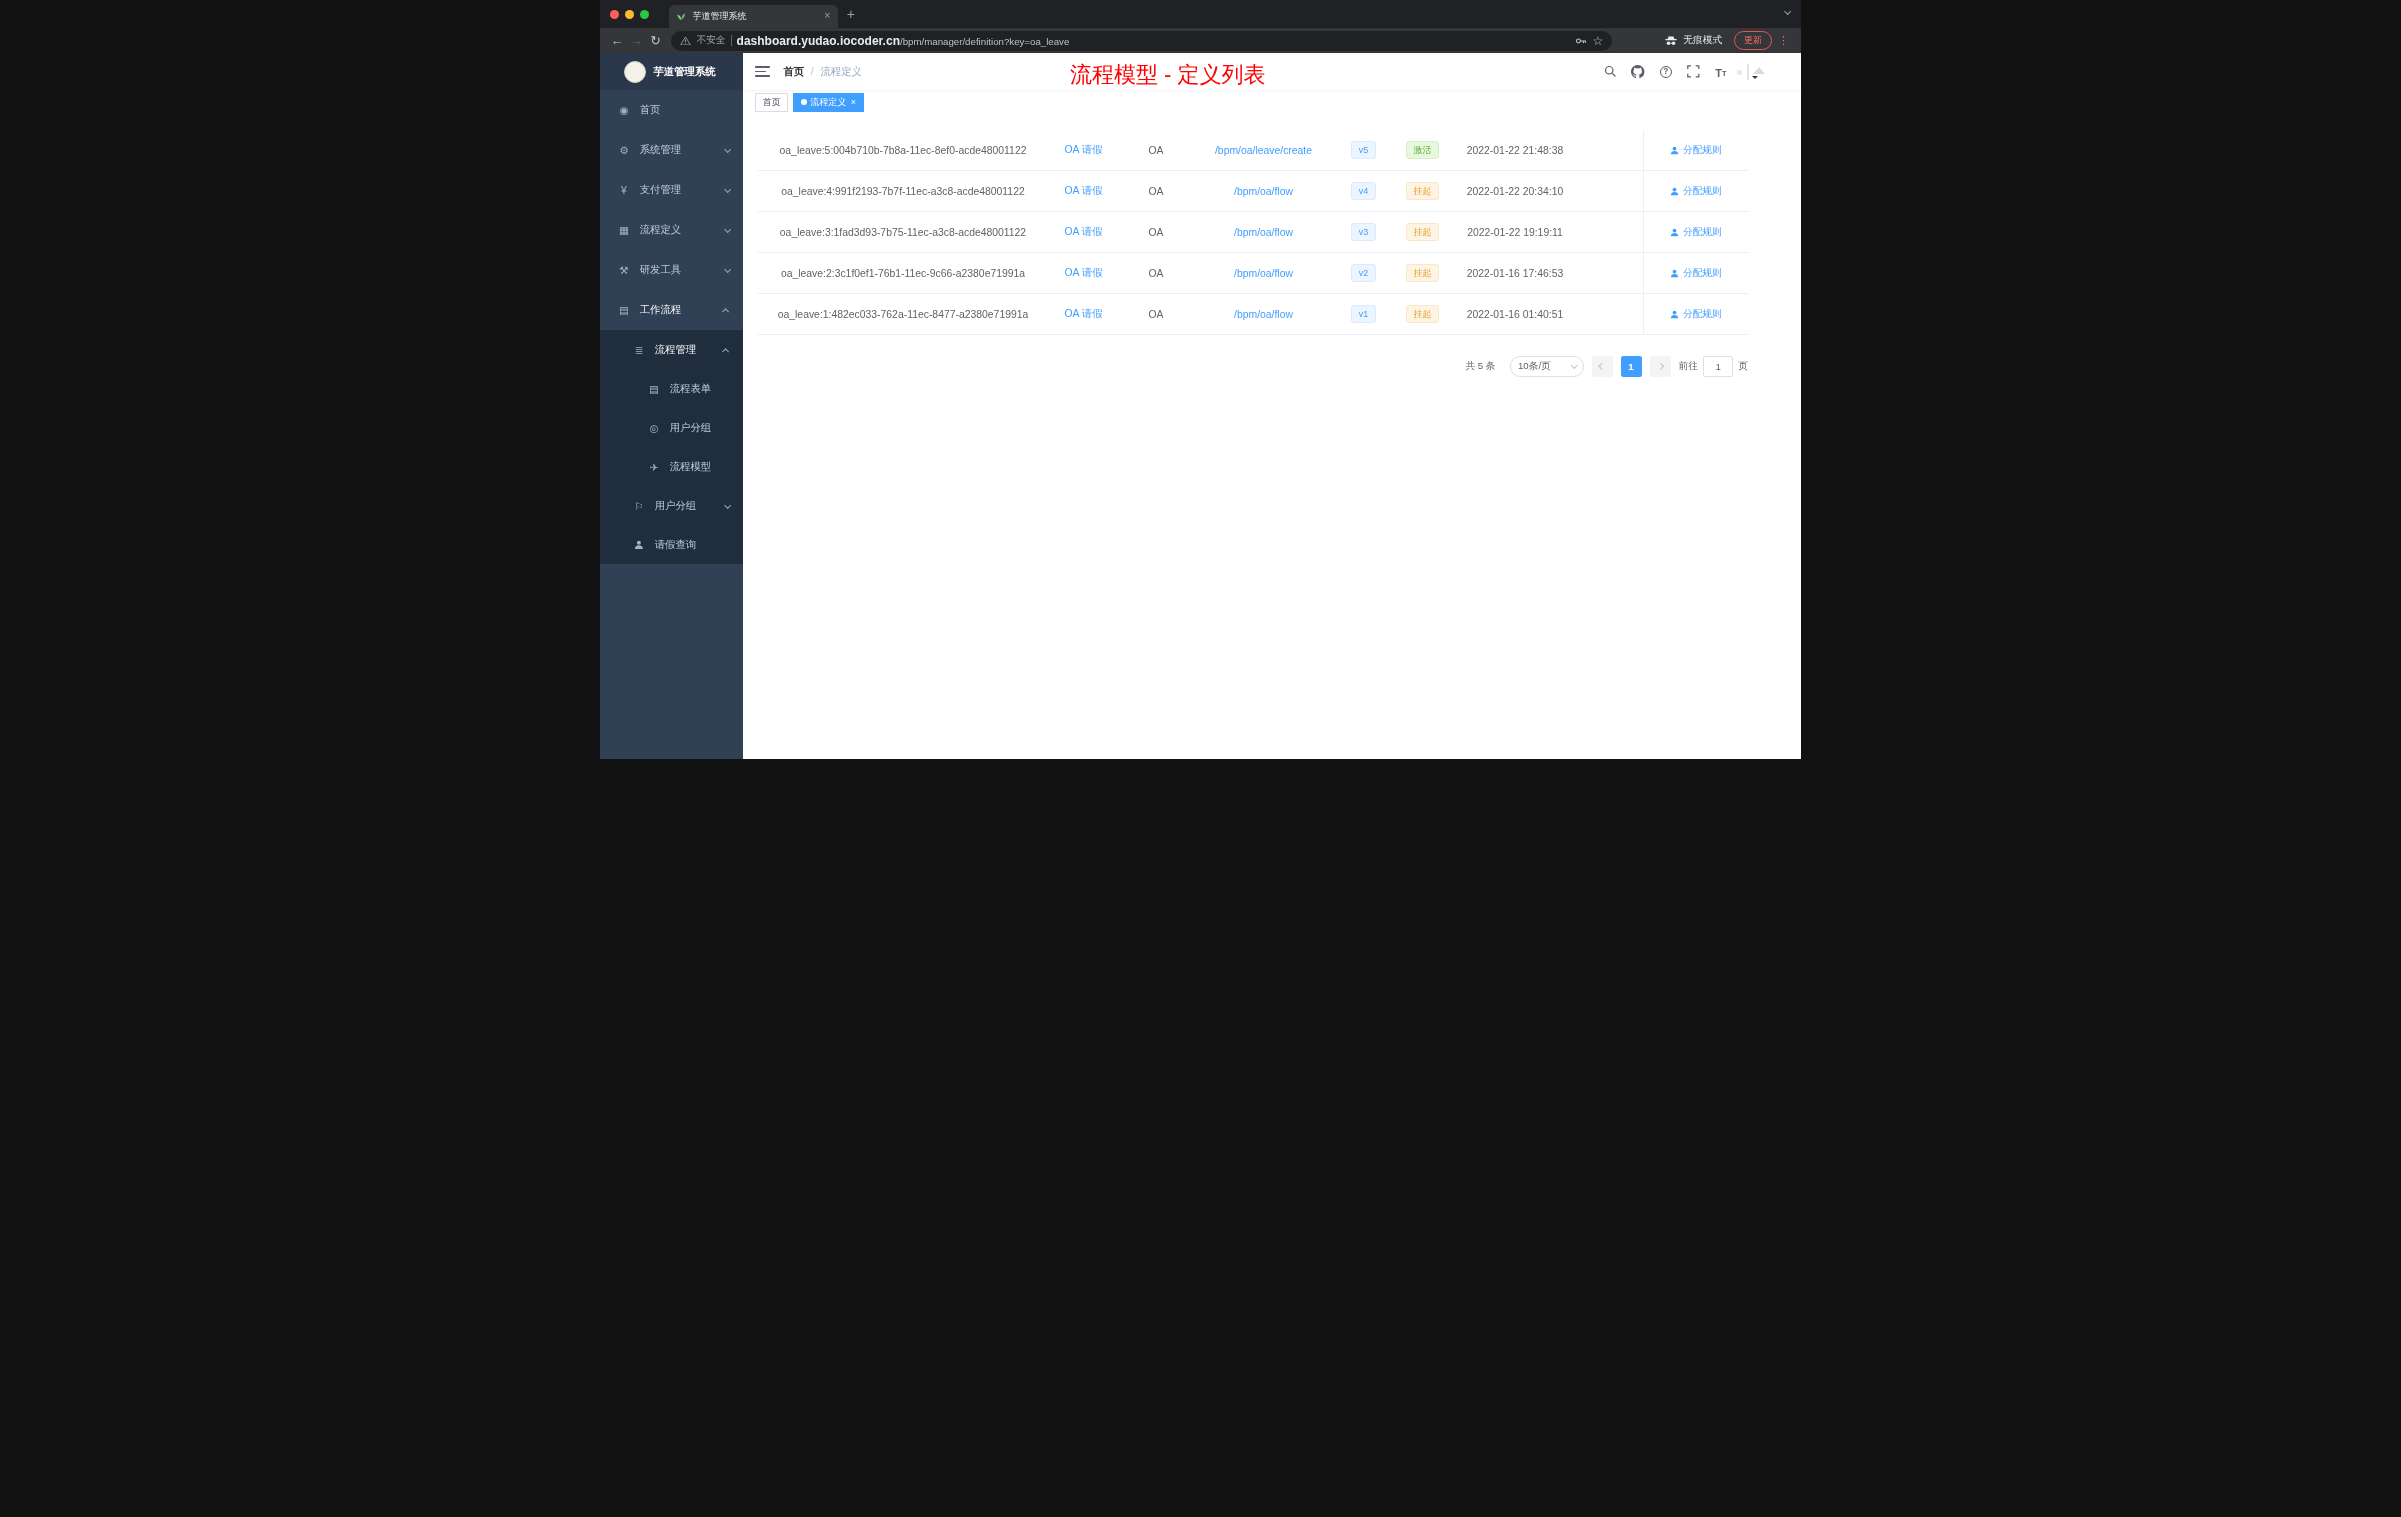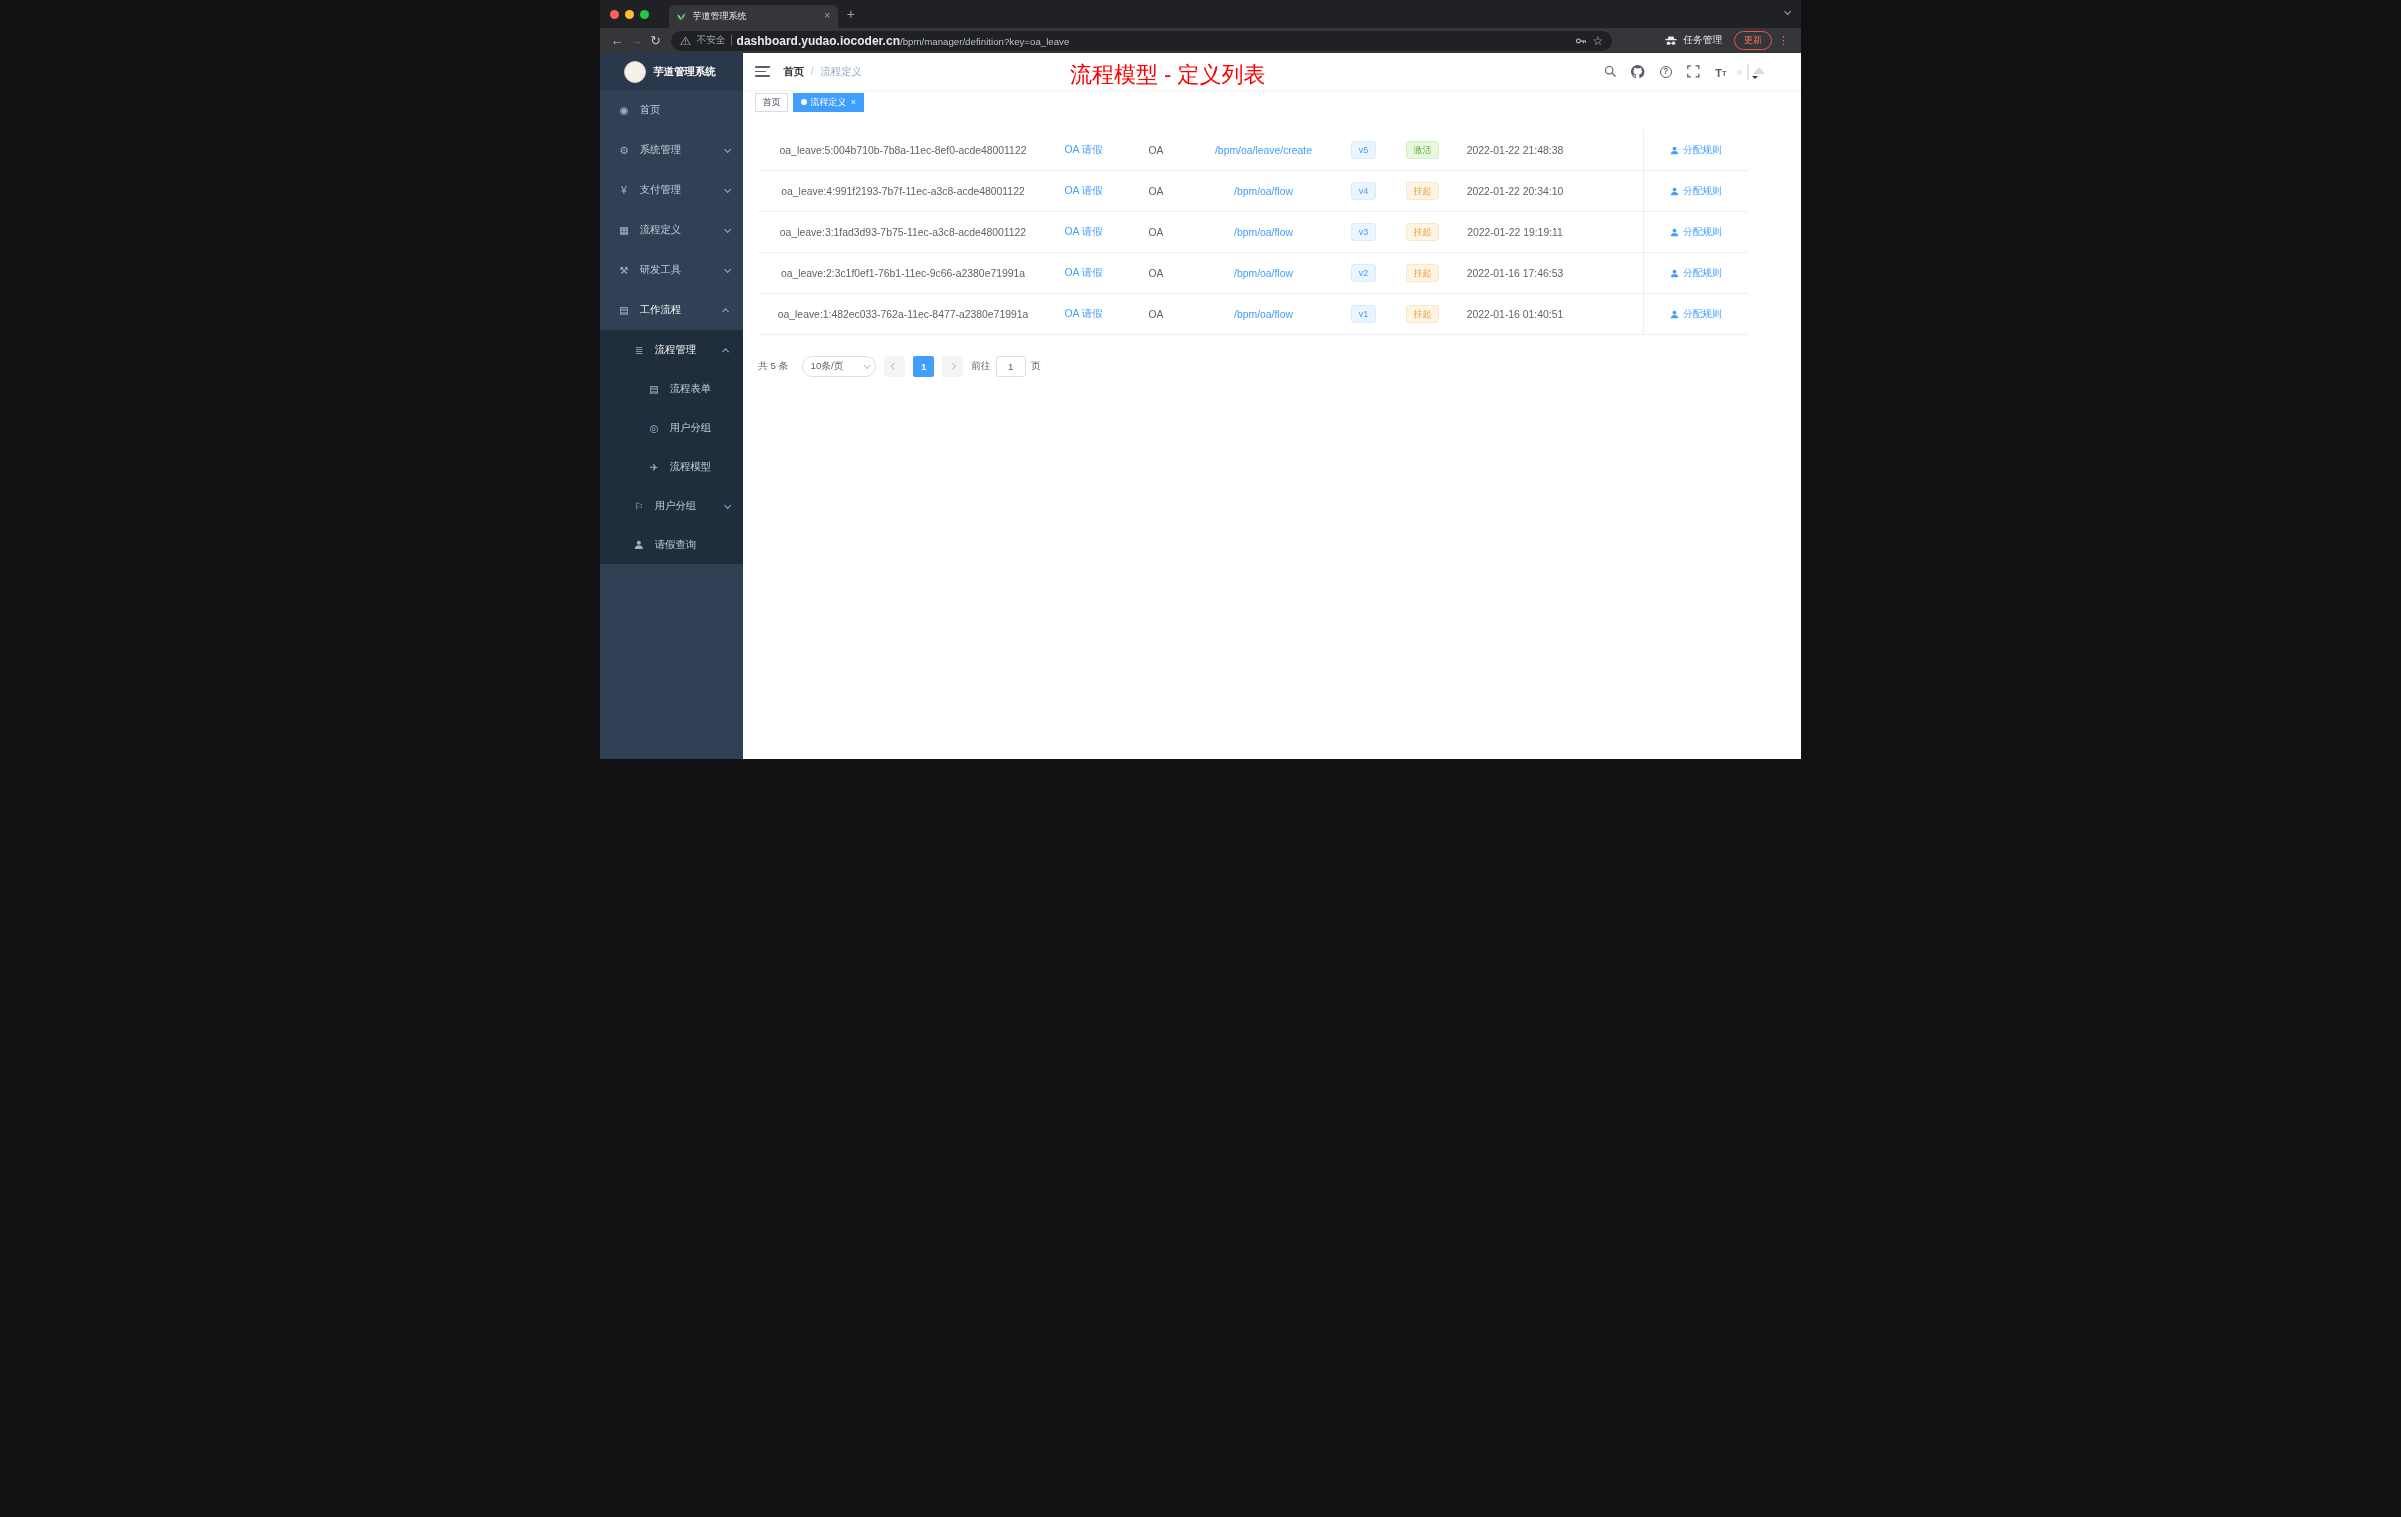--- a/index.html
+++ b/index.html
@@ -93,21 +93,21 @@
   .col-deploy { width: 126px; } .col-fill { flex: 1; }
   .col-action { width: 105px; border-left: 0.7px solid #ebeef5; }
   a.lnk { color: #409eff; text-decoration: none; cursor: pointer; }
   .el-tag { display: inline-flex; align-items: center; height: 18px; padding: 0 6.7px; font-size: 9px; border-radius: 3px; border: 0.7px solid transparent; }
   .tag-ver { background: #ecf5ff; border-color: #d9ecff; color: #409eff; }
   .tag-success { background: #e8f7df; border-color: #d5efc4; color: #5daf34; }
   .tag-warning { background: #fdf4e3; border-color: #f8e8c9; color: #e6a23c; }
   .action-link { display: inline-flex; align-items: center; gap: 3.7px; color: #409eff; font-size: 9.7px; cursor: pointer; }
 
   
-  .pg { width: 990px; margin-top: 21px; display: flex; align-items: center; gap: 8px; font-size: 9.7px; color: #606266; }
+  .pg { width: 990px; margin-top: 21px; display: flex; align-items: center; justify-content: flex-end; gap: 8px; font-size: 9.7px; color: #606266; }
   .pg-total { margin-right: 6px; }
   .pg-size { width: 74px; height: 21px; border: 0.7px solid #dcdfe6; border-radius: 10px; display: flex; align-items: center; justify-content: space-between; padding: 0 6.7px 0 7.4px; color: #606266; cursor: pointer; background: #fff; }
   .pg-size .chev { color: #c0c4cc; width: 4.5px; height: 4.5px; }
   .pg-btn { width: 21px; height: 21px; border-radius: 2.2px; background: #f4f4f5; display: flex; align-items: center; justify-content: center; color: #c0c4cc; cursor: pointer; }
   .pg-btn .chev { width: 4.5px; height: 4.5px; }
   .pg-page { width: 21px; height: 21px; border-radius: 2.2px; background: #409eff; color: #fff; display: flex; align-items: center; justify-content: center; font-weight: 700; cursor: pointer; }
   .pg-goto { display: flex; align-items: center; gap: 5.2px; margin-left: 0; }
   .pg-input { width: 30px; height: 21px; border: 0.7px solid #dcdfe6; border-radius: 2.2px; text-align: center; font-size: 9.7px; color: #606266; outline: none; font-family: inherit; }
 
   svg { display: block; }
@@ -163,21 +163,21 @@
       <span class="omni-ico" style="font-size:12px">☆</span>
     </div>
     <span class="incog">
       <svg width="14" height="14" viewBox="0 0 20 20" fill="#e8eaed">
           <path d="M5.2 7 L6.4 3.4 h7.2 L14.8 7 Z"></path>
           <rect x="1.8" y="7.2" width="16.4" height="1.6" rx="0.8"></rect>
           <circle cx="6.4" cy="13.2" r="2.5"></circle>
           <circle cx="13.6" cy="13.2" r="2.5"></circle>
           <rect x="8.6" y="12.5" width="2.8" height="1.2"></rect>
         </svg>
-      <span>任务管理</span>
+      <span>无痕模式</span>
     </span>
     <span class="update-pill">更新</span>
     <span class="kebab">⋮</span>
   </div>
 
   <div class="app">
 
     <div class="sidebar">
       <div class="logo-row">
         <span class="logo-avatar"></span>

